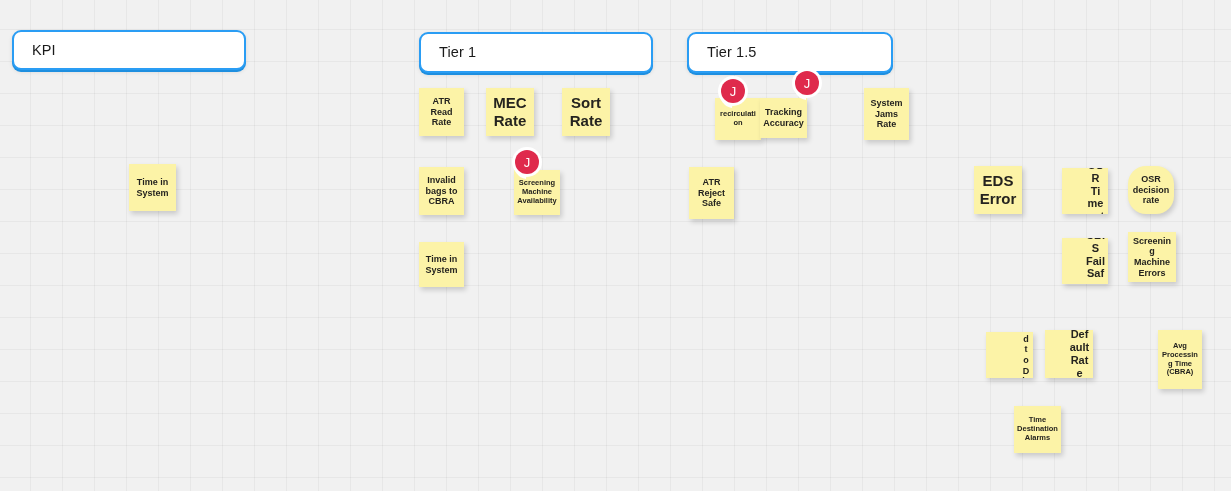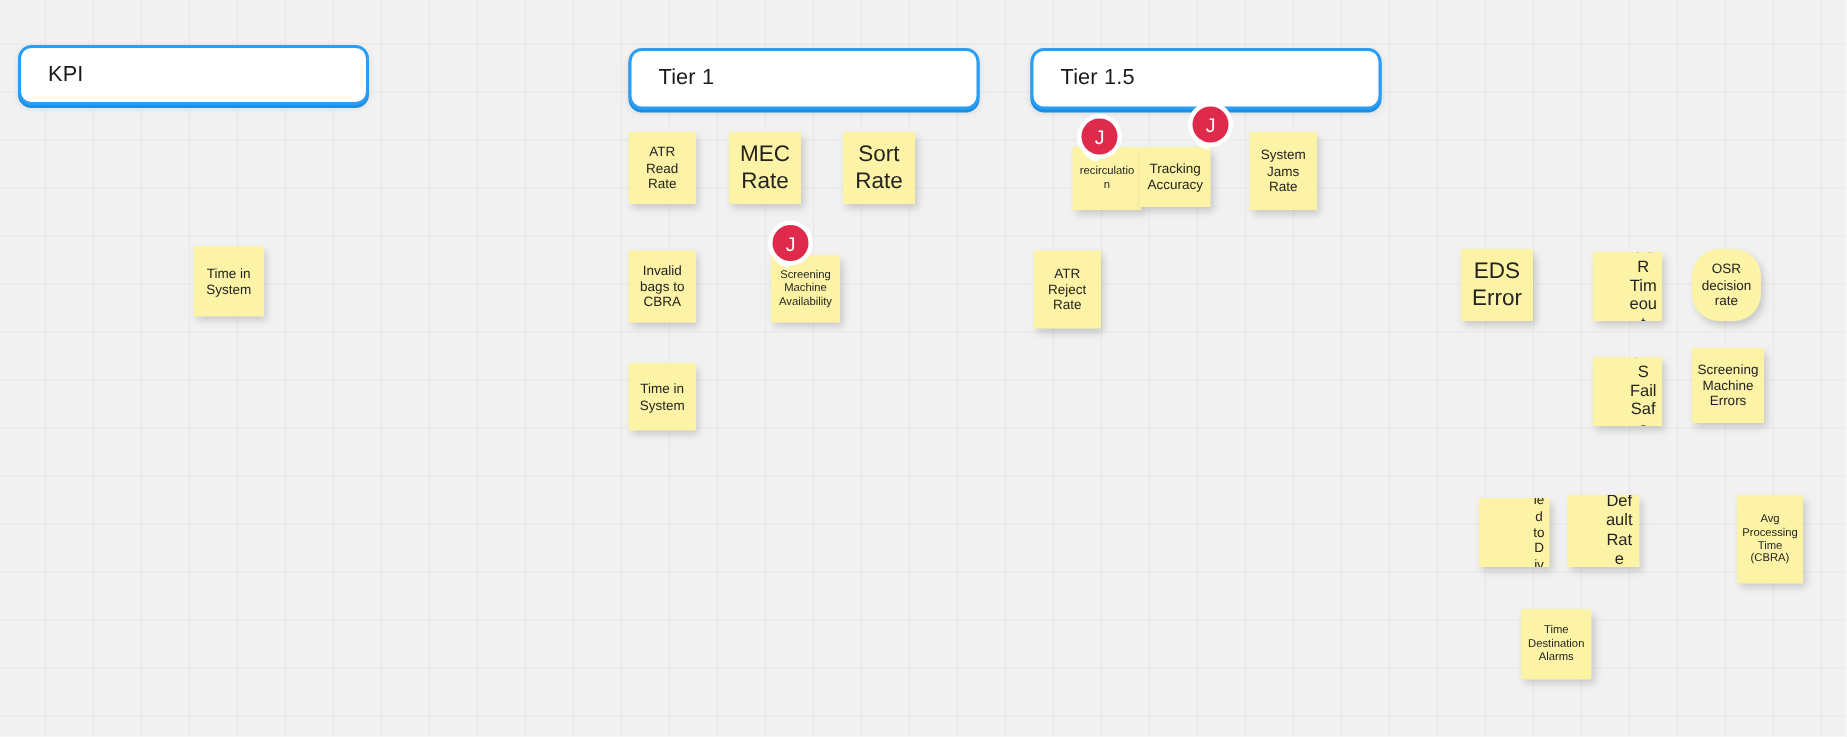--- a/index.html
+++ b/index.html
@@ -46,20 +46,21 @@
     box-shadow: 2px 3px 5px rgba(0,0,0,0.17);
     display: flex;
     align-items: center;
     justify-content: flex-end;
     text-align: center;
     color: #24231f;
     line-height: 1.18;
     padding: 2px 3px;
     overflow: hidden;
     word-break: break-word;
+    font-weight: bold;
   }
   .note span { display: block; width: 100%; }
 
   .fs-xs  { font-size: 7.5px; margin-left: 28px; }
   .fs-sm  { font-size: 9px; }
   .fs-md  { font-size: 11px; padding-left: 24px; }
   .fs-lg  { font-size: 15px; }
 
   
   .pin {
@@ -105,21 +106,21 @@
 <body>
 
 <div id="canvas">
 
 <div class="col-header" style="left: 12px; top: 30px; width: 234px; height: 40px;">
       <div class="col-header-label">KPI</div>
     </div>
     <div class="col-header" style="left: 419px; top: 32px; width: 234px; height: 41px;">
       <div class="col-header-label">Tier 1</div>
     </div>
-    <div class="col-header" style="left: 687px; top: 32px; width: 234px; height: 41px;">
+    <div class="col-header" style="left: 687px; top: 32px; width: 206px; height: 41px;">
       <div class="col-header-label">Tier 1.5</div>
     </div>
     <div class="note fs-sm" style="left: 129px; top: 164px; width: 47px; height: 47px; background: rgb(252, 243, 167);">
       <span>Time in System</span>
     </div>
     <div class="note fs-sm" style="left: 419px; top: 88px; width: 45px; height: 48px; background: rgb(252, 243, 167);">
       <span>ATR Read Rate</span>
     </div>
     <div class="note fs-lg" style="left: 486px; top: 88px; width: 48px; height: 48px; background: rgb(252, 243, 167);">
       <span>MEC Rate</span>
@@ -135,25 +136,25 @@
     </div>
     <div class="note fs-sm" style="left: 419px; top: 242px; width: 45px; height: 45px; background: rgb(252, 243, 167);">
       <span>Time in System</span>
     </div>
     <div class="note fs-xs" style="left: 687px; top: 98px; width: 46px; height: 42px; background: rgb(252, 243, 167);">
       <span>recirculation</span>
     </div>
     <div class="note fs-sm" style="left: 760px; top: 98px; width: 47px; height: 40px; background: rgb(252, 243, 167);">
       <span>Tracking Accuracy</span>
     </div>
-    <div class="note fs-sm" style="left: 833px; top: 88px; width: 45px; height: 52px; background: rgb(252, 243, 167);">
+    <div class="note fs-sm" style="left: 864px; top: 88px; width: 45px; height: 52px; background: rgb(252, 243, 167);">
       <span>System Jams Rate</span>
     </div>
     <div class="note fs-sm" style="left: 689px; top: 167px; width: 45px; height: 52px; background: rgb(252, 243, 167);">
-      <span>ATR Reject Rate</span>
+      <span>ATR Reject Safe</span>
     </div>
     <div class="note fs-lg" style="left: 974px; top: 166px; width: 48px; height: 48px; background: rgb(252, 243, 167);">
       <span>EDS Error</span>
     </div>
     <div class="note fs-md" style="left: 1062px; top: 168px; width: 46px; height: 46px; background: rgb(252, 243, 167);">
       <span>OSR Timeout</span>
     </div>
     <div class="note fs-sm" style="left: 1128px; top: 166px; width: 46px; height: 48px; background: rgb(252, 243, 167); border-radius: 18px;">
       <span>OSR decision rate</span>
     </div>

